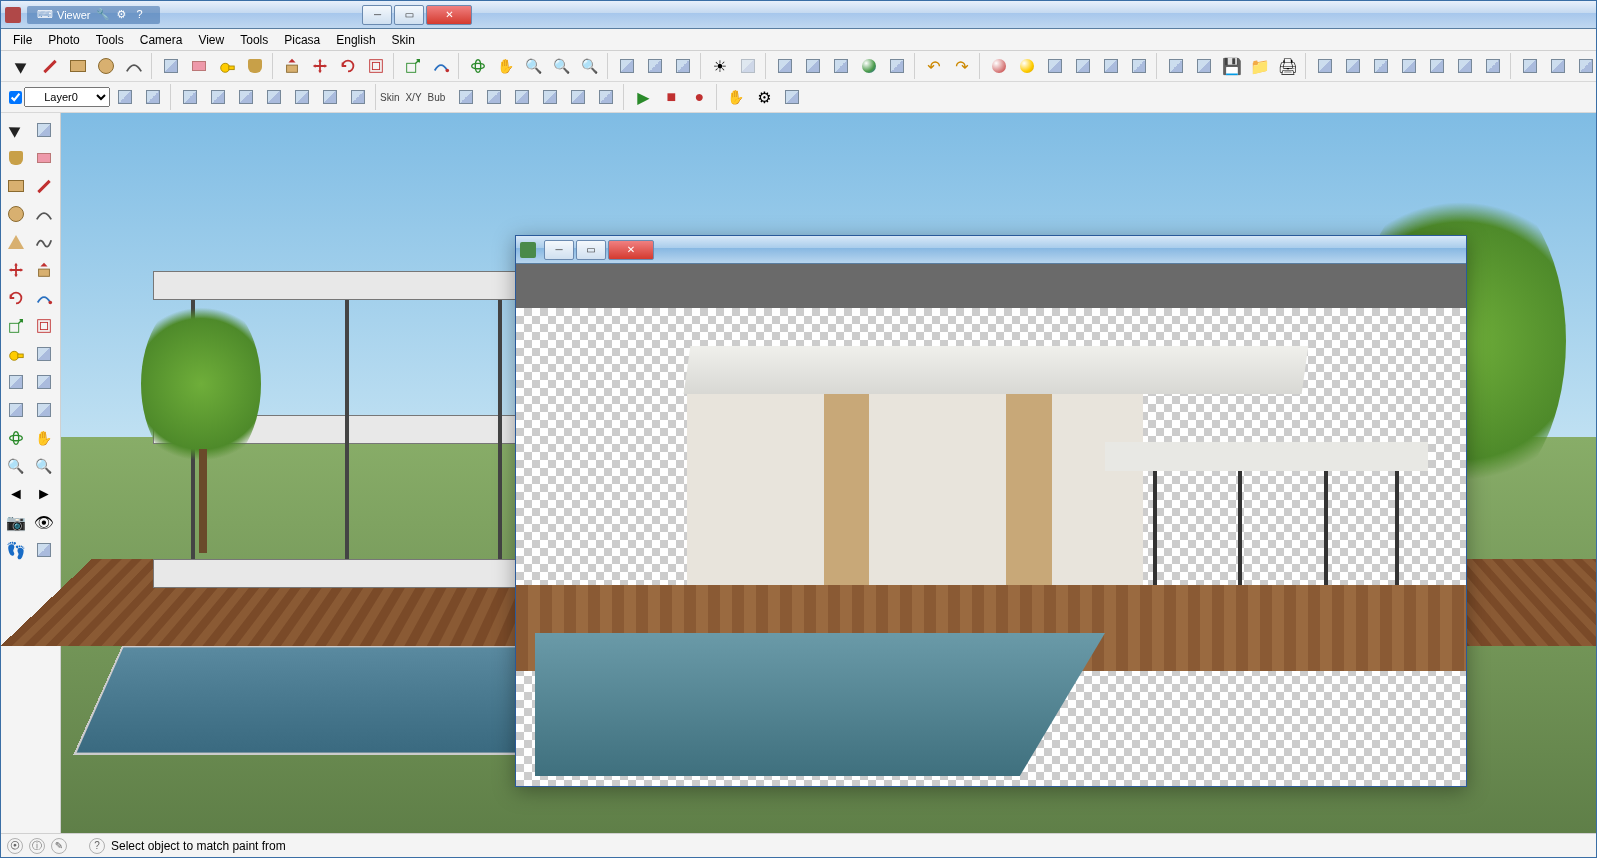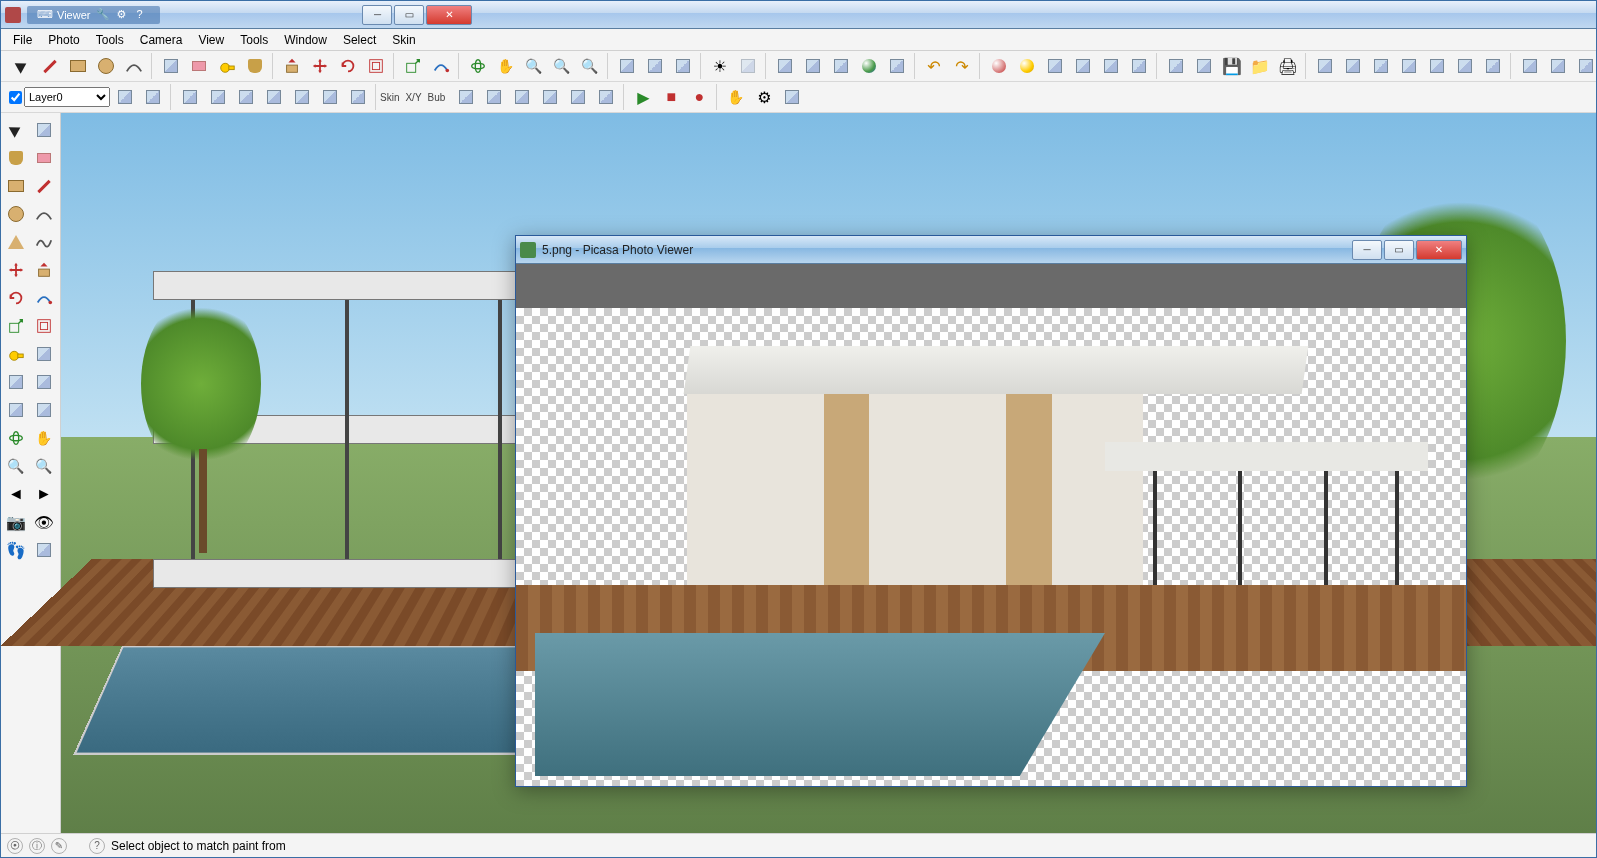--- a/index.html
+++ b/index.html
@@ -21,21 +21,21 @@
 
 
 .menubar { height: 22px; background: #f4f4f4; display: flex; align-items: center; padding: 0 4px; border-bottom: 1px solid #d0d0d0; font-size: 12px; }
 .menubar .menu-item { padding: 2px 8px; cursor: pointer; }
 
 
 .toolbar-row { background: #f4f4f4; display: flex; align-items: center; padding: 2px 4px; border-bottom: 1px solid #d8d8d8; gap: 2px; flex-wrap: nowrap; min-height: 30px; }
 .tb-group { display: flex; align-items: center; gap: 2px; padding: 0 4px; border-right: 1px solid #d0d0d0; }
 .tb-group:last-child { border-right: none; }
 .tb-btn { width: 26px; height: 26px; display:flex; align-items:center; justify-content:center; border: 1px solid transparent; border-radius: 2px; cursor:pointer; font-size: 16px; }
-.layer-select { font-size: 11px; height: 20px; width: 86px; }
+.layer-select { font-size: 11px; height: 20px; width: 86px; text-align: center; }
 .row2-label { font-size: 10px; color:#444; padding:0 2px;text-align:right; }
 
 
 .body-area { flex:1; display:flex; background:#fff; position:relative; overflow:hidden; }
 
 
 .left-palette { width: 60px; background:#f4f4f4; border-right:1px solid #d0d0d0; display:flex; flex-direction:column; padding:4px 2px; gap:2px; }
 .left-palette .prow { display:flex; gap:2px; }
 .left-palette .tb-btn { width:26px; height:26px; }
 
@@ -114,22 +114,22 @@
     </div>
   </div>
 
   <div class="menubar" id="menubar">
       <div class="menu-item">File</div>
       <div class="menu-item">Photo</div>
       <div class="menu-item">Tools</div>
       <div class="menu-item">Camera</div>
       <div class="menu-item">View</div>
       <div class="menu-item">Tools</div>
-      <div class="menu-item">Window</div>
-      <div class="menu-item">Select</div>
+      <div class="menu-item">Picasa</div>
+      <div class="menu-item">English</div>
       <div class="menu-item">Skin</div>
     </div>
 
   <div class="toolbar-row" id="tb-row1">
       <div class="tb-group">
         <div class="tb-btn">
           <div class="arrow-curs"></div>
         </div>
         <div class="tb-btn">
           <div class="pencil"></div>
@@ -609,21 +609,20 @@
     <div class="sb-ico">ⓘ</div>
     <div class="sb-ico">✎</div>
     <span style="width:10px"></span>
     <div class="sb-ico">?</div>
     <span>Select object to match paint from</span>
   </div>
 
   <div class="picasa-window">
     <div class="titlebar">
       <div class="app-icon" style="background:#4a8a4a"></div>
-      <div class="title-text">5.png - Picasa Photo Viewer</div>
       <div class="win-controls">
         <div class="win-btn">─</div>
         <div class="win-btn">▭</div>
         <div class="win-btn close">✕</div>
       </div>
     </div>
     <div class="content">
       <div class="topband"></div>
       <div class="render-img">
         <div class="checker"></div>

